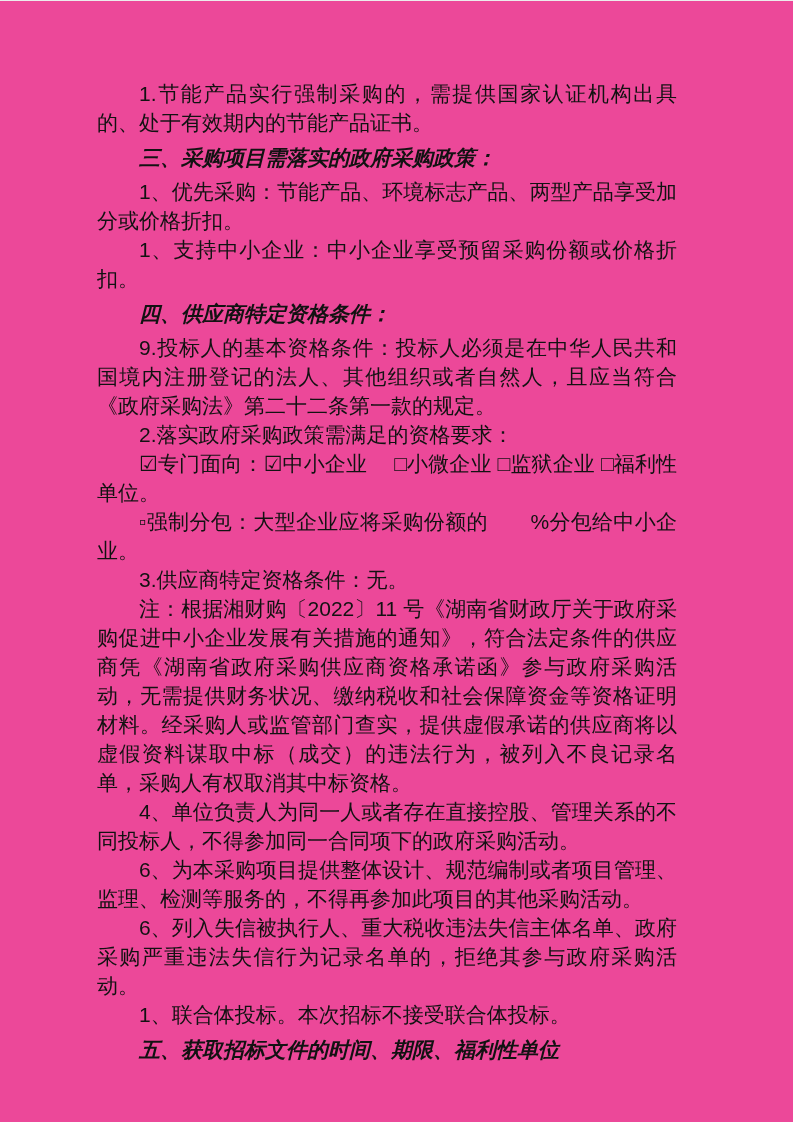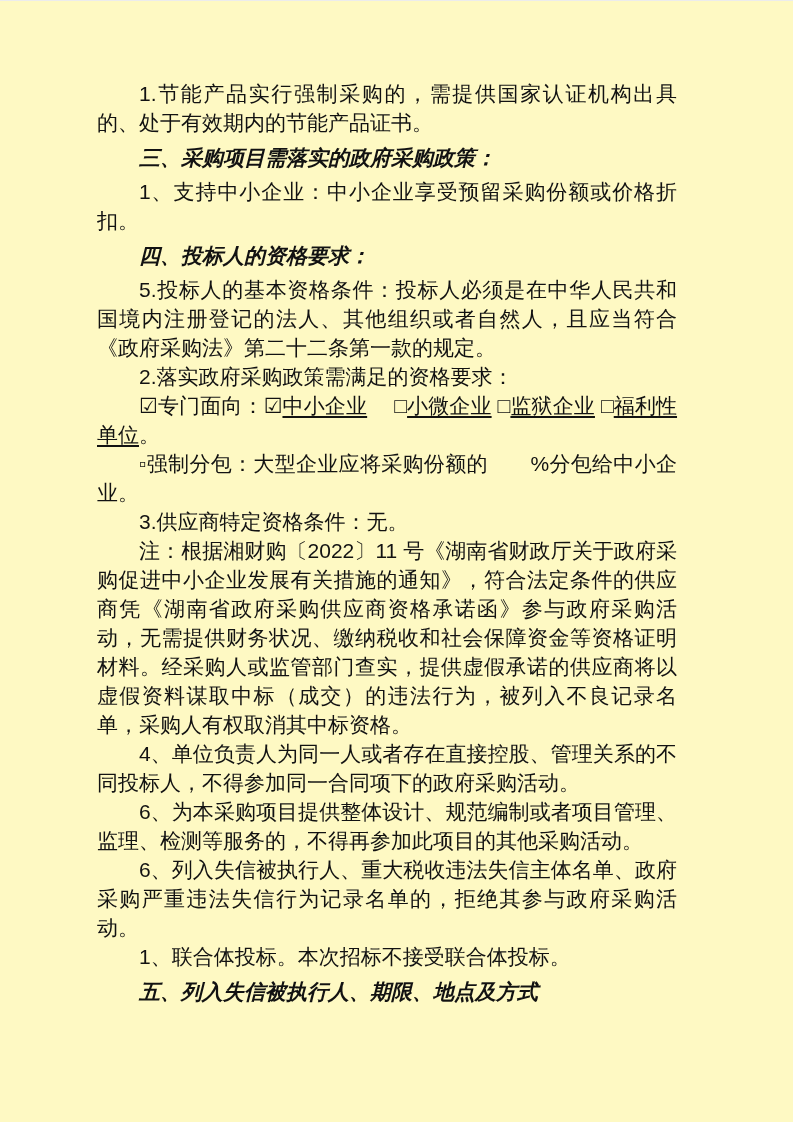--- a/index.html
+++ b/index.html
@@ -28,38 +28,38 @@
   .para {
     margin: 0;
     text-indent: 2em;
   }
   .heading {
     font-weight: 700;
     margin: 6px 0 5px 0;
     font-style: italic;
   }
   .u {
-    text-decoration: underline;
     text-underline-offset: 3px;
   }
 </style>
 </head>
 <body>
 
-<div class="page" style="background: #fef9c3;">
+<div class="page" style="background: #ec4899;">
   <div class="doc" style="color: rgb(18, 18, 18);">
       <p class="para">1.节能产品实行强制采购的，需提供国家认证机构出具的、处于有效期内的节能产品证书。</p>
       <p class="para heading">三、采购项目需落实的政府采购政策：</p>
+      <p class="para">1、优先采购：节能产品、环境标志产品、两型产品享受加分或价格折扣。</p>
       <p class="para">1、支持中小企业：中小企业享受预留采购份额或价格折扣。</p>
-      <p class="para heading">四、投标人的资格要求：</p>
-      <p class="para">5.投标人的基本资格条件：投标人必须是在中华人民共和国境内注册登记的法人、其他组织或者自然人，且应当符合《政府采购法》第二十二条第一款的规定。</p>
+      <p class="para heading">四、供应商特定资格条件：</p>
+      <p class="para">9.投标人的基本资格条件：投标人必须是在中华人民共和国境内注册登记的法人、其他组织或者自然人，且应当符合《政府采购法》第二十二条第一款的规定。</p>
       <p class="para">2.落实政府采购政策需满足的资格要求：</p>
       <p class="para"><span>☑专门面向：☑</span><span class="u">中小企业</span><span>　 □</span><span class="u">小微企业</span><span> □</span><span class="u">监狱企业</span><span> □</span><span class="u">福利性单位</span><span>。</span></p>
       <p class="para">▫强制分包：大型企业应将采购份额的　　%分包给中小企业。</p>
       <p class="para">3.供应商特定资格条件：无。</p>
       <p class="para">注：根据湘财购〔2022〕11 号《湖南省财政厅关于政府采购促进中小企业发展有关措施的通知》，符合法定条件的供应商凭《湖南省政府采购供应商资格承诺函》参与政府采购活动，无需提供财务状况、缴纳税收和社会保障资金等资格证明材料。经采购人或监管部门查实，提供虚假承诺的供应商将以虚假资料谋取中标（成交）的违法行为，被列入不良记录名单，采购人有权取消其中标资格。</p>
       <p class="para">4、单位负责人为同一人或者存在直接控股、管理关系的不同投标人，不得参加同一合同项下的政府采购活动。</p>
       <p class="para">6、为本采购项目提供整体设计、规范编制或者项目管理、监理、检测等服务的，不得再参加此项目的其他采购活动。</p>
       <p class="para">6、列入失信被执行人、重大税收违法失信主体名单、政府采购严重违法失信行为记录名单的，拒绝其参与政府采购活动。</p>
       <p class="para">1、联合体投标。本次招标不接受联合体投标。</p>
-      <p class="para heading">五、列入失信被执行人、期限、地点及方式</p>
+      <p class="para heading">五、获取招标文件的时间、期限、福利性单位</p>
     </div>
 </div>
 
 </body></html>

